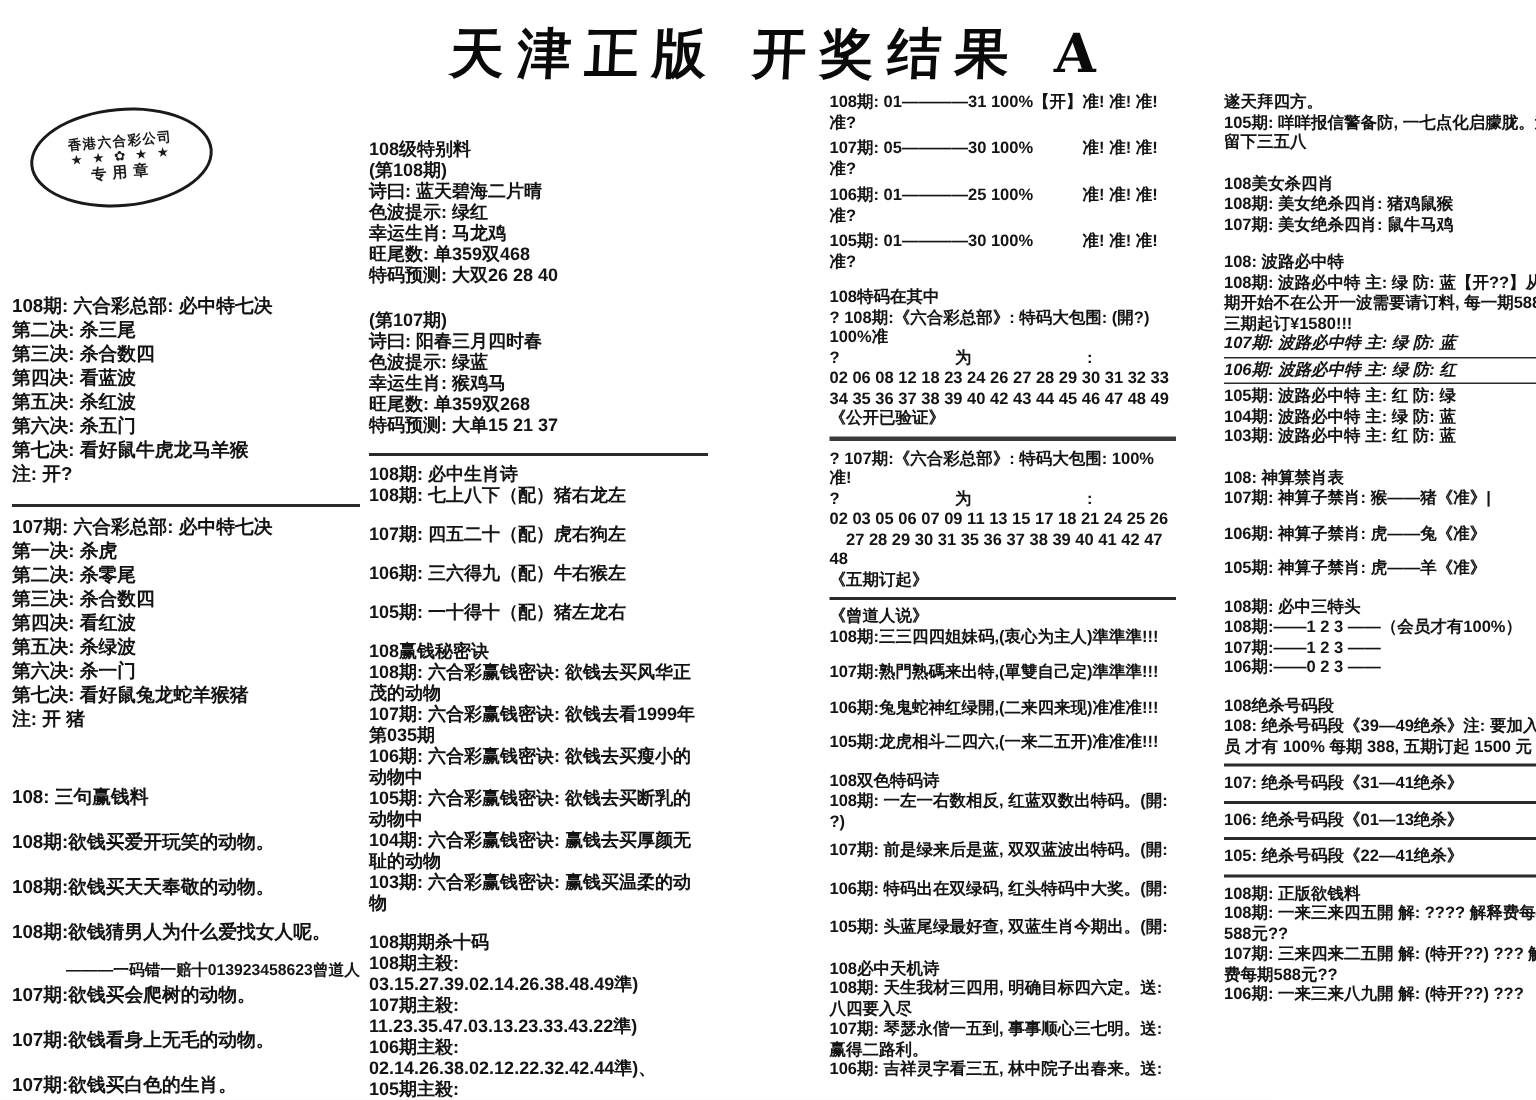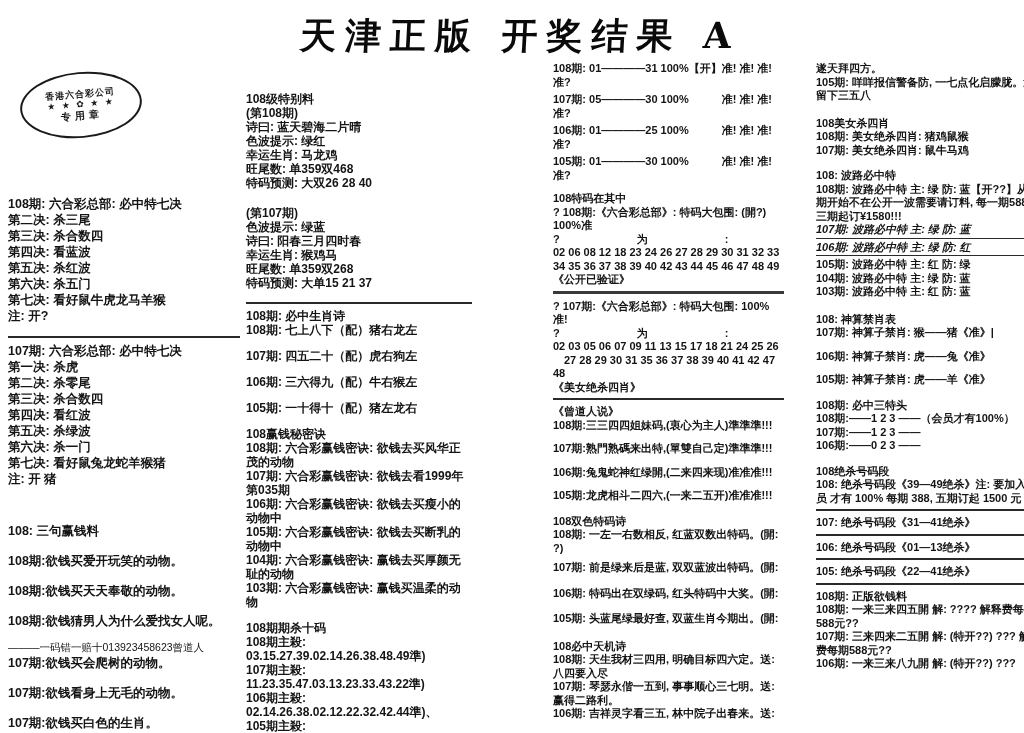--- a/index.html
+++ b/index.html
@@ -30,21 +30,21 @@
   .col1 .ln{line-height:16px;}
   .col2{left:246px;top:92px;width:226px;font-size:12px;}
   .col2 .ln{line-height:14px;}
   .col3{left:553px;top:62px;width:231px;font-size:11px;}
   .col3 .ln{line-height:13.5px;}
   .col4{left:816px;top:62px;width:228px;font-size:11px;}
   .col4 .ln{line-height:13.5px;}
   .hr{border-top:2px solid #2a2a2a;margin:5px 0;}
   .thr{border-top:3px solid #3a3a3a;margin:6px 0;}
   .u{border-bottom:1.5px solid #2a2a2a;padding-bottom:1px;margin-bottom:2px;font-style:italic;}
-  .sm{font-size:10.5px;font-weight:400;}
+  .sm{font-size:10.5px;font-weight:700;text-align:right;}
   .g4{margin-top:4px}.g6{margin-top:6px}.g8{margin-top:12px}.g10{margin-top:10px}
   .g12{margin-top:12px}.g14{margin-top:14px}.g16{margin-top:16px}.g24{margin-top:36px}
 </style>
 </head>
 <body>
 
 <div class="page">
   <h1 class="title">天津正版 开奖结果 A</h1>
 
   <div class="stamp">
@@ -83,22 +83,22 @@
     </div>
   <div class="col col2">
       <div class="ln">108级特别料</div>
       <div class="ln">(第108期)</div>
       <div class="ln">诗曰: 蓝天碧海二片晴</div>
       <div class="ln">色波提示: 绿红</div>
       <div class="ln">幸运生肖: 马龙鸡</div>
       <div class="ln">旺尾数: 单359双468</div>
       <div class="ln">特码预测: 大双26 28 40</div>
       <div class="ln g16">(第107期)</div>
+      <div class="ln">诗曰: 阳春三月四时春</div>
       <div class="ln">色波提示: 绿蓝</div>
-      <div class="ln">诗曰: 阳春三月四时春</div>
       <div class="ln">幸运生肖: 猴鸡马</div>
       <div class="ln">旺尾数: 单359双268</div>
       <div class="ln">特码预测: 大单15 21 37</div>
       <div class="hr g8"></div>
       <div class="ln">108期: 必中生肖诗</div>
       <div class="ln">108期: 七上八下（配）猪右龙左</div>
       <div class="ln g12">107期: 四五二十（配）虎右狗左</div>
       <div class="ln g12">106期: 三六得九（配）牛右猴左</div>
       <div class="ln g12">105期: 一十得十（配）猪左龙右</div>
       <div class="ln g8">108赢钱秘密诀</div>
@@ -120,21 +120,21 @@
       <div class="ln g4">106期: 01————25 100%　　　准! 准! 准! 准?</div>
       <div class="ln g4">105期: 01————30 100%　　　准! 准! 准! 准?</div>
       <div class="ln g10">108特码在其中</div>
       <div class="ln">? 108期:《六合彩总部》: 特码大包围: (開?) 100%准</div>
       <div class="ln">?　　　　　　　为　　　　　　　:</div>
       <div class="ln">02 06 08 12 18 23 24 26 27 28 29 30 31 32 33 34 35 36 37 38 39 40 42 43 44 45 46 47 48 49 《公开已验证》</div>
       <div class="thr g4"></div>
       <div class="ln">? 107期:《六合彩总部》: 特码大包围: 100%准!</div>
       <div class="ln">?　　　　　　　为　　　　　　　:</div>
       <div class="ln">02 03 05 06 07 09 11 13 15 17 18 21 24 25 26 　27 28 29 30 31 35 36 37 38 39 40 41 42 47 48</div>
-      <div class="ln">《美女绝杀四肖》</div>
+      <div class="ln">《五期订起》</div>
       <div class="hr g4"></div>
       <div class="ln">《曾道人说》</div>
       <div class="ln">108期:三三四四姐妹码,(衷心为主人)準準準!!!</div>
       <div class="ln g10">107期:熟門熟碼来出特,(單雙自己定)準準準!!!</div>
       <div class="ln g10">106期:兔鬼蛇神红绿開,(二来四来现)准准准!!!</div>
       <div class="ln g10">105期:龙虎相斗二四六,(一来二五开)准准准!!!</div>
       <div class="ln g12">108双色特码诗</div>
       <div class="ln">108期: 一左一右数相反, 红蓝双数出特码。(開: ?)</div>
       <div class="ln g6">107期: 前是绿来后是蓝, 双双蓝波出特码。(開:</div>
       <div class="ln g8">106期: 特码出在双绿码, 红头特码中大奖。(開:</div>

